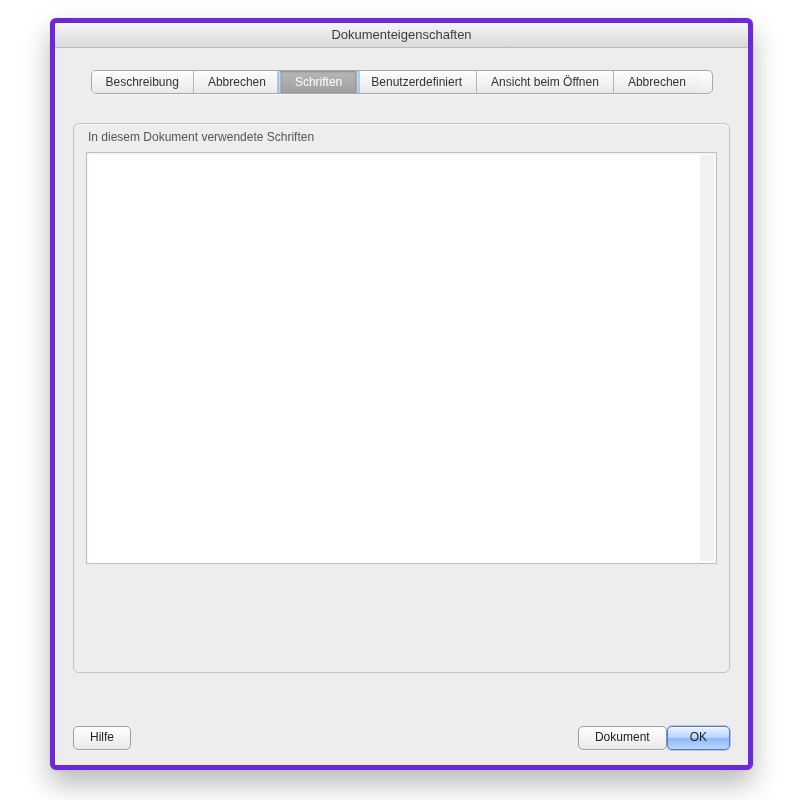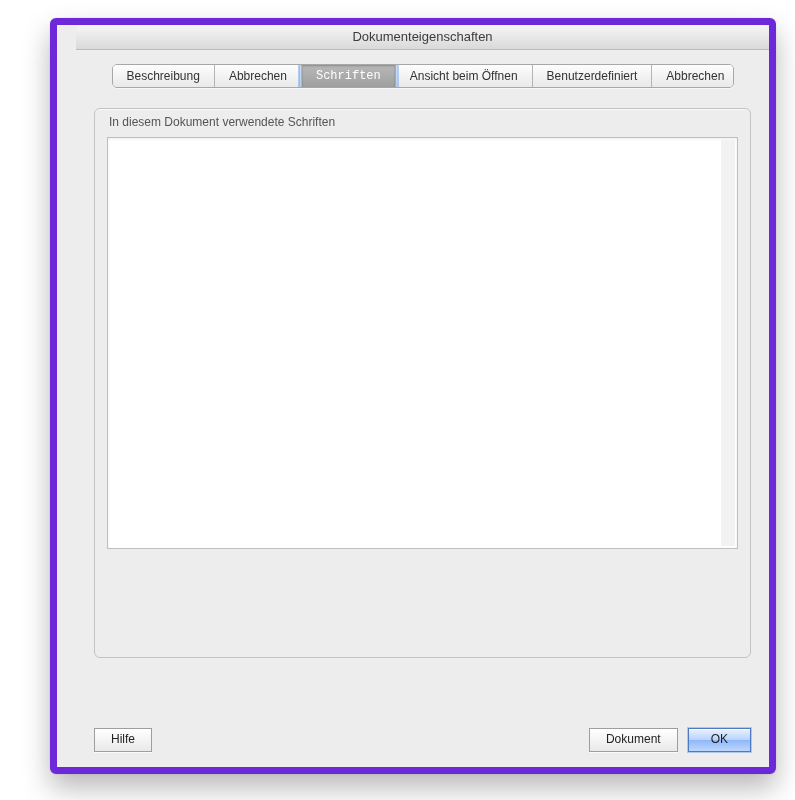--- a/index.html
+++ b/index.html
@@ -12,26 +12,25 @@
     font-size: 12px;
     color: #333;
   }
 
   .window {
     position: absolute;
     left: 50px;
     top: 18px;
     width: 693px;
     height: 742px;
-    border: 7px solid #6d28d9;
+    border: 5px solid #6d28d9;
     border-radius: 6px;
     background: #ededed;
     box-shadow: 0 14px 28px rgba(0,0,0,0.28), 0 0 0 1px rgba(0,0,0,0.04);
     overflow: hidden;
-    padding-left: 19px;
   }
 
   .titlebar {
     height: 24px;
     line-height: 24px;
     text-align: center;
     font-size: 13px;
     color: #3c3c3c;
     background: linear-gradient(to bottom, #f6f6f6, #d9d9d9);
     border-bottom: 1px solid #bcbcbc;
@@ -41,21 +40,21 @@
 
   .window-body {
     padding: 14px 18px 14px 18px;
     box-sizing: border-box;
     height: calc(100% - 24px);
     position: relative;
   }
 
   
   .tabbar {
-    margin: 0 auto;
+    margin: 8px auto;
     width: 620px;
     display: flex;
     border: 1px solid #a7a7a7;
     border-radius: 5px;
     overflow: hidden;
     box-shadow: 0 1px 0 rgba(255,255,255,0.6);
     background: linear-gradient(to bottom, #ffffff, #ececec);
     height: 22px;
   }
   .tab {
@@ -71,34 +70,33 @@
     background: linear-gradient(to bottom, #fdfdfd, #e9e9e9);
   }
   .tab + .tab {
     border-left: 1px solid #b4b4b4;
   }
   .tab.active {
     background: linear-gradient(to bottom, #b8b8b8, #9f9f9f);
     color: #ffffff;
     box-shadow: inset 0 1px 2px rgba(0,0,0,0.25), 0 0 0 2px rgba(110,160,230,0.35);
     position: relative;
-    font-family: Liberation Mono, monospace;
   }
   .tab.active::after {
     content: "";
     position: absolute;
     inset: -2px;
     border-radius: 3px;
     box-shadow: 0 0 0 2px rgba(120,170,240,0.55);
     pointer-events: none;
   }
 
   
   .groupbox {
-    margin-top: 20px;
+    margin-top: 29px;
     border: 1px solid #c3c3c3;
     border-radius: 6px;
     background: #ededed;
     box-shadow: inset 0 1px 0 rgba(255,255,255,0.7);
     padding: 0;
     height: 550px;
     box-sizing: border-box;
     position: relative;
   }
   .groupbox-title {
@@ -138,49 +136,49 @@
     align-items: center;
   }
   .spacer { flex: 1 1 auto; }
   .btn {
     height: 22px;
     line-height: 20px;
     padding: 0 16px;
     font-size: 12px;
     color: #222;
     border: 1px solid #9e9e9e;
-    border-radius: 0;
+    border-radius: 5px;
     background: linear-gradient(to bottom, #ffffff, #e9e9e9);
     box-shadow: 0 1px 0 rgba(255,255,255,0.7), inset 0 1px 0 rgba(255,255,255,0.8);
     cursor: default;
     user-select: none;
   }
-  .btn + .btn { margin-left: 10px; }
+  .btn + .btn { }
   .btn.default {
     border: 1px solid #4d79c7;
     background: linear-gradient(to bottom, #eaf2ff, #b7d2ff 50%, #8fb8f8 51%, #bcd6ff);
     box-shadow: 0 0 0 1px rgba(90,140,220,0.4), inset 0 1px 0 rgba(255,255,255,0.9);
     padding: 0 22px;
   }
 </style>
 </head>
 <body>
 
 <div class="window">
 
   <div class="titlebar">Dokumenteigenschaften</div>
 
   <div class="window-body">
 
     <div class="tabbar">
       <div class="tab">Beschreibung</div>
       <div class="tab">Abbrechen</div>
       <div class="tab active">Schriften</div>
+      <div class="tab">Benutzerdefiniert</div>
       <div class="tab">Ansicht beim Öffnen</div>
-      <div class="tab">Benutzerdefiniert</div>
       <div class="tab">Abbrechen</div>
     </div>
 
     <div class="groupbox">
       <div class="groupbox-title">In diesem Dokument verwendete Schriften</div>
 
       <div class="listview">
         <div class="list-scroll"></div>
       </div>
     </div>

